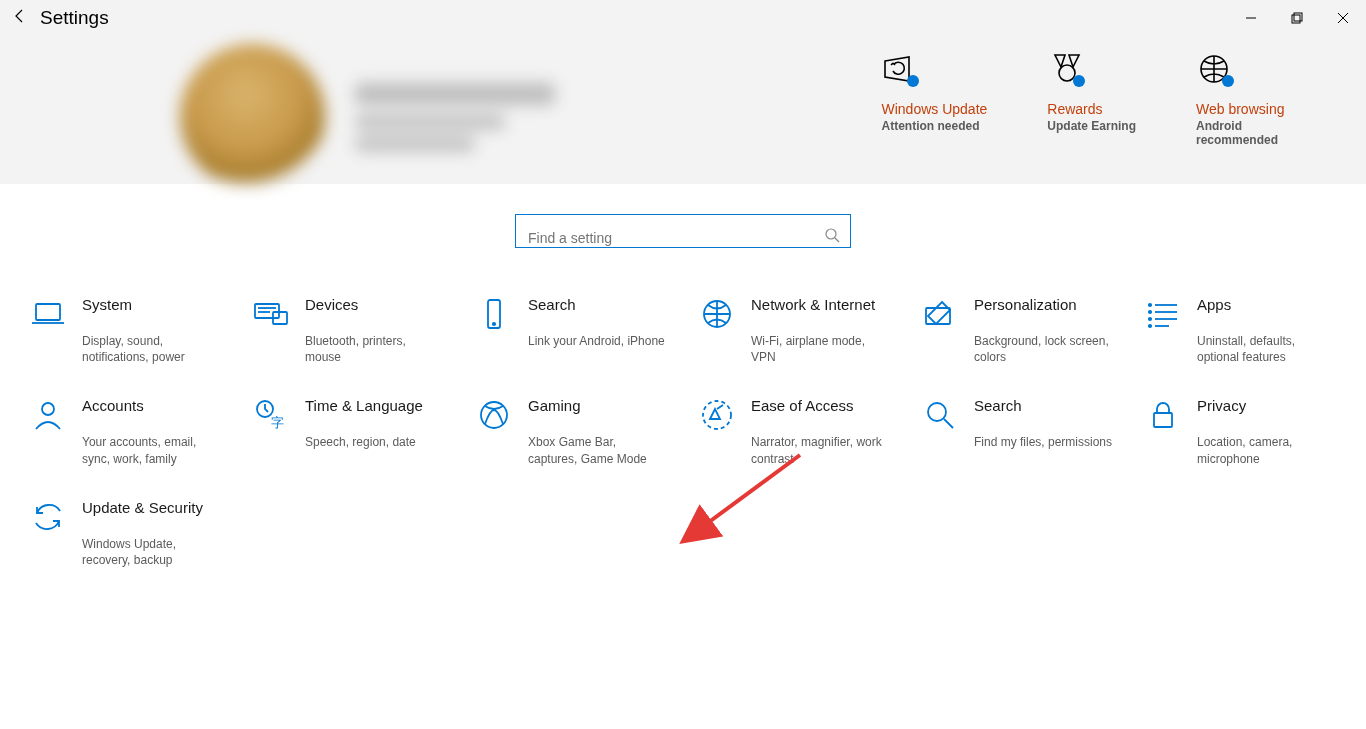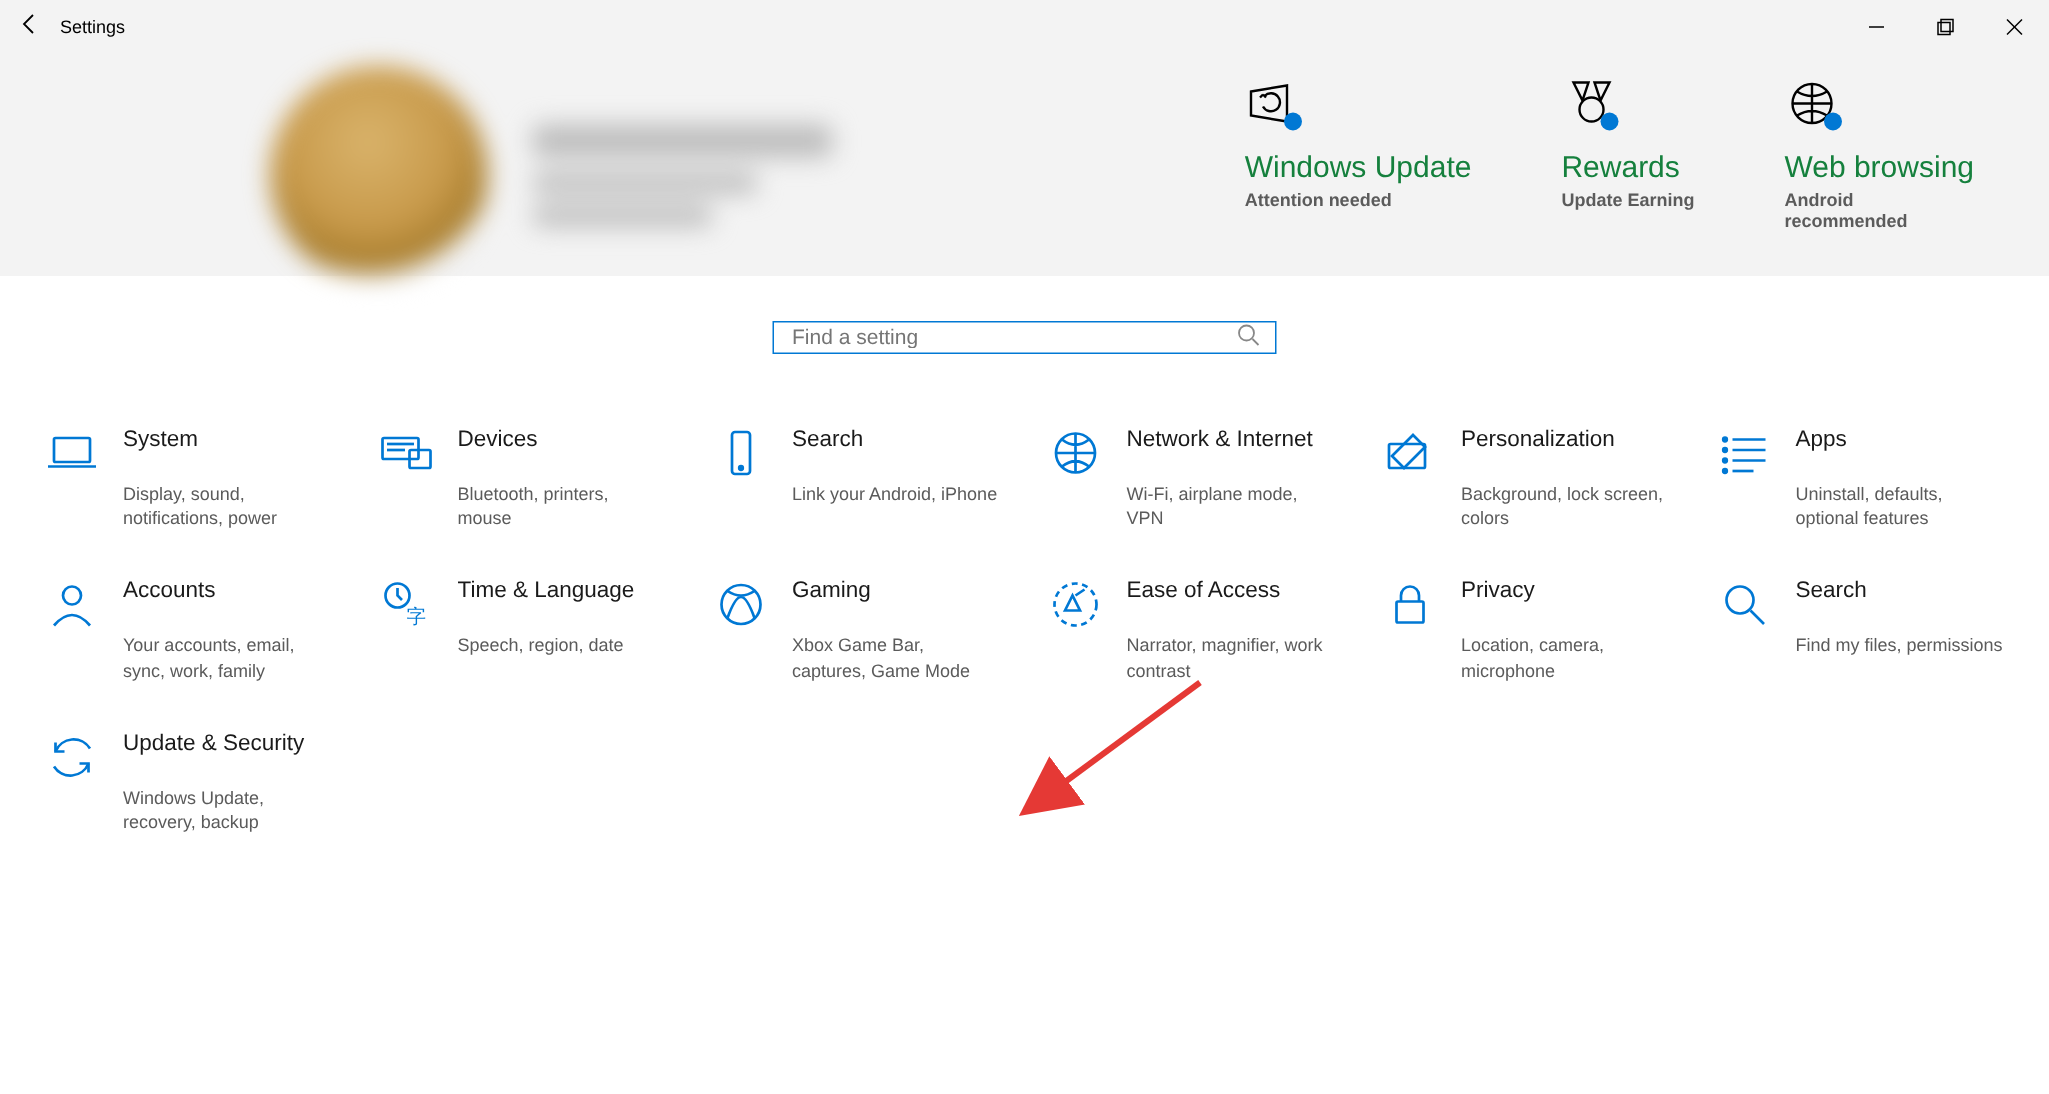--- a/index.html
+++ b/index.html
@@ -5,39 +5,39 @@
   :root{
     --blue:#0078d4;
     --text:#000;
     --subtext:#5b5b5b;
     --header-bg:#f3f3f3;
   }
   *{box-sizing:border-box;font-family:"Segoe UI",Arial,sans-serif;}
   body{margin:0;background:#fff;color:var(--text);width:1366px;height:729px;overflow:hidden;position:relative;}
   .titlebar{display:flex;align-items:center;height:36px;background:var(--header-bg);}
   .back{width:40px;text-align:center;font-size:18px;cursor:pointer;}
-  .title{font-size:12px;}
+  .title{font-size:19px;}
   .wincontrols{margin-left:auto;display:flex;}
   .wc{width:46px;height:36px;display:flex;align-items:center;justify-content:center;cursor:pointer;}
   .wc svg{display:block;}
   .hero{background:var(--header-bg);height:148px;display:flex;align-items:flex-start;position:relative;}
   .profile{position:absolute;left:180px;top:8px;display:flex;align-items:center;filter:blur(8px);}
   .avatar{width:145px;height:145px;border-radius:50%;background:radial-gradient(circle at 45% 35%, #d9b36b 0%, #c89a4b 45%, #a47a2a 70%, #f2f2f2 72%);}
   .profname{margin-left:30px;}
   .profname .pn1{width:200px;height:22px;background:#bdbdbd;border-radius:6px;margin-bottom:10px;}
   .profname .pn2{width:150px;height:14px;background:#bdbdbd;border-radius:6px;margin-bottom:8px;}
   .profname .pn3{width:120px;height:14px;background:#bdbdbd;border-radius:6px;}
   .tiles{position:absolute;right:50px;top:10px;display:flex;gap:60px;}
   .tile{display:flex;flex-direction:column;cursor:pointer;}
   .tile .ticon{height:45px;display:flex;align-items:flex-end;}
-  .tile .ttitle{font-size:20px;color:#15803d;margin-top:10px;}
+  .tile .ttitle{font-size:14px;color:#c2410c;margin-top:10px;}
   .tile .tsub{font-size:12px;color:var(--subtext);margin-top:2px;max-width:120px;font-weight:bold;}
   .dot{fill:var(--blue);}
   .searchwrap{display:flex;justify-content:center;margin-top:30px;}
-  .search{width:336px;height:22px;border:1px solid var(--blue);display:flex;align-items:flex-start;padding:0 10px;}
+  .search{width:336px;height:34px;border:1px solid var(--blue);display:flex;align-items:flex-end;padding:0 10px;}
   .search input{flex:1;border:none;outline:none;font-size:14px;color:#666;background:transparent;}
   .search .sicon{color:#888;}
   .grid{margin:48px 30px 0 30px;display:grid;grid-template-columns:repeat(6,1fr);column-gap:0;row-gap:48px;gap:32px;}
   .cat{display:flex;cursor:pointer;}
   .cicon{width:36px;height:36px;flex-shrink:0;color:var(--blue);}
   .ctext{margin-left:16px;max-width:170px;}
   .ctitle{font-size:15px;color:#1a1a1a;}
   .csub{font-size:12px;color:var(--subtext);margin-top:20px;line-height:1.35;}
   svg{overflow:visible;}
   .arrow{position:absolute;pointer-events:none;}
@@ -280,40 +280,40 @@
     </div>
     <div class="ctext">
         <div class="ctitle">Ease of Access</div>
         <div class="csub">Narrator, magnifier, work contrast</div>
       </div>
   </div>
 
   <div class="cat">
     <div class="cicon">
       <svg width="36" height="36" viewBox="0 0 36 36" stroke="currentColor" fill="none" stroke-width="1.8">
+          <circle cx="15" cy="15" r="9"></circle>
+          <line x1="22" y1="22" x2="31" y2="31"></line>
+        </svg>
+    </div>
+    <div class="ctext">
+        <div class="ctitle">Search</div>
+        <div class="csub">Find my files, permissions</div>
+      </div>
+  </div>
+
+  <div class="cat">
+    <div class="cicon">
+      <svg width="36" height="36" viewBox="0 0 36 36" stroke="currentColor" fill="none" stroke-width="1.8">
           <rect x="9" y="16" width="18" height="14" rx="1"></rect>
           <path d="M12 16 v-4 a6 6 0 0 1 12 0 v4"></path>
         </svg>
     </div>
     <div class="ctext">
         <div class="ctitle">Privacy</div>
         <div class="csub">Location, camera, microphone</div>
-      </div>
-  </div>
-
-  <div class="cat">
-    <div class="cicon">
-      <svg width="36" height="36" viewBox="0 0 36 36" stroke="currentColor" fill="none" stroke-width="1.8">
-          <circle cx="15" cy="15" r="9"></circle>
-          <line x1="22" y1="22" x2="31" y2="31"></line>
-        </svg>
-    </div>
-    <div class="ctext">
-        <div class="ctitle">Search</div>
-        <div class="csub">Find my files, permissions</div>
       </div>
   </div>
 
   <div class="cat">
     <div class="cicon">
       <svg width="36" height="36" viewBox="0 0 36 36" stroke="currentColor" fill="none" stroke-width="1.8">
           <path d="M30 12 A13 13 0 0 0 7 14"></path>
           <path d="M6 24 A13 13 0 0 0 29 22"></path>
           <path d="M7 8 v6 h6 M29 28 v-6 h-6"></path>
         </svg>

